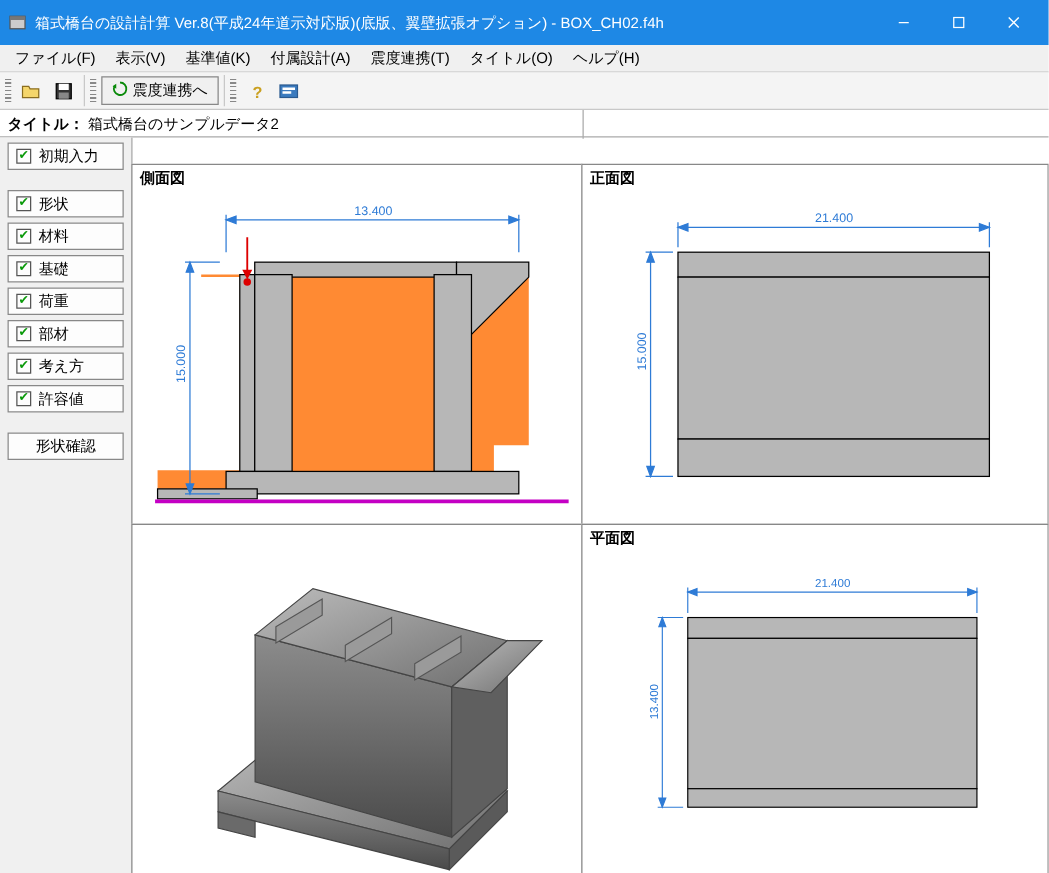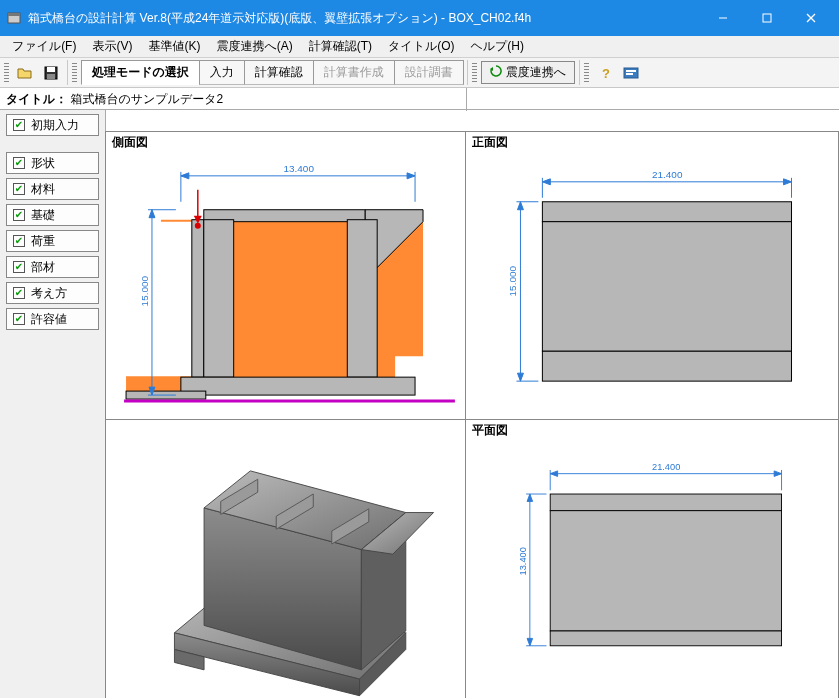--- a/index.html
+++ b/index.html
@@ -81,50 +81,40 @@
           <line x1="9" y1="1" x2="1" y2="9" stroke="#fff" stroke-width="1.2"></line>
         </svg>
       </div>
   </div>
 </div>
 
 <div class="menubar">
   <div class="mitem">ファイル(F)</div>
   <div class="mitem">表示(V)</div>
   <div class="mitem">基準値(K)</div>
-  <div class="mitem">震度連携へ(A)</div>
-  <div class="mitem">計算確認(T)</div>
+  <div class="mitem">付属設計(A)</div>
+  <div class="mitem">震度連携(T)</div>
   <div class="mitem">タイトル(O)</div>
   <div class="mitem">ヘルプ(H)</div>
 </div>
 
 <div class="toolbar-row">
   <div class="tb-group">
     <span class="tb-grip"></span>
     <div class="tbtn">
       <svg width="16" height="14" viewBox="0 0 16 14">
           <polygon points="1,3 6,3 7,5 14,5 14,12 1,12" fill="#f5d66b" stroke="#8a6d1f"></polygon>
         </svg>
     </div>
     <div class="tbtn">
       <svg width="14" height="14" viewBox="0 0 14 14">
           <rect x="1" y="1" width="12" height="12" fill="#333" stroke="#000"></rect>
           <rect x="3" y="1" width="8" height="5" fill="#fff"></rect>
           <rect x="3" y="8" width="8" height="5" fill="#888"></rect>
         </svg>
-    </div>
-  </div>
-  <div class="tb-group" style="flex:0 0 auto">
-    <span class="tb-grip"></span>
-    <div class="tabbar">
-      <div class="tab active">処理モードの選択</div>
-      <div class="tab">入力</div>
-      <div class="tab">計算確認</div>
-      <div class="tab disabled">計算書作成</div>
-      <div class="tab disabled">設計調書</div>
     </div>
   </div>
   <div class="tb-group">
     <span class="tb-grip"></span>
     <div class="btn earth">
       <span>
         <svg width="12" height="12" viewBox="0 0 12 12">
             <path d="M6 1 A5 5 0 1 1 1.5 4" fill="none" stroke="#0a8a0a" stroke-width="1.5"></path>
             <polygon points="0,4 3,2 3,6" fill="#0a8a0a"></polygon>
           </svg>
@@ -190,20 +180,25 @@
       <div class="sbtn">
           <span class="chk"></span>
           <span class="lbl">考え方</span>
         </div>
       <div class="sbtn">
           <span class="chk"></span>
           <span class="lbl">許容値</span>
         </div>
     </div>
     <div class="side-sep"></div>
+    <div class="side-group">
+      <div class="sbtn plain">
+          <span class="lbl">形状確認</span>
+        </div>
+    </div>
   </div>
 
   <div class="views">
 
     <div class="view">
       <div class="view-title">側面図</div>
       <svg viewBox="0 0 360 288" width="100%" height="100%">
 
         <polygon class="soil" points="55,90 86,90 86,245 20,245 20,260 98,260 98,88 55,88"></polygon>
         <polygon class="soil" points="98,88 260,88 318,88 318,225 290,225 290,255 98,255"></polygon>

